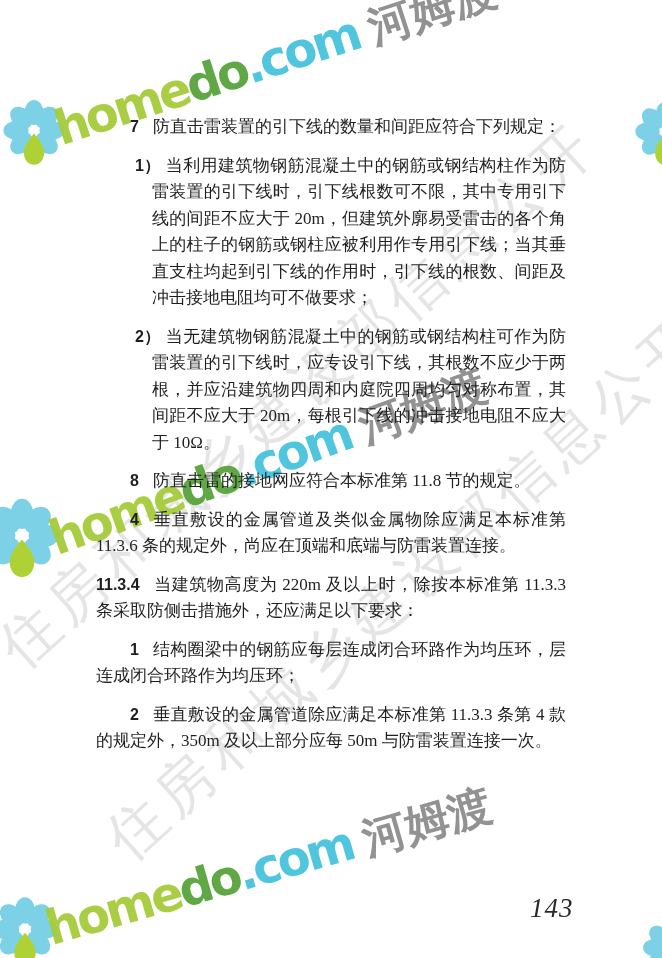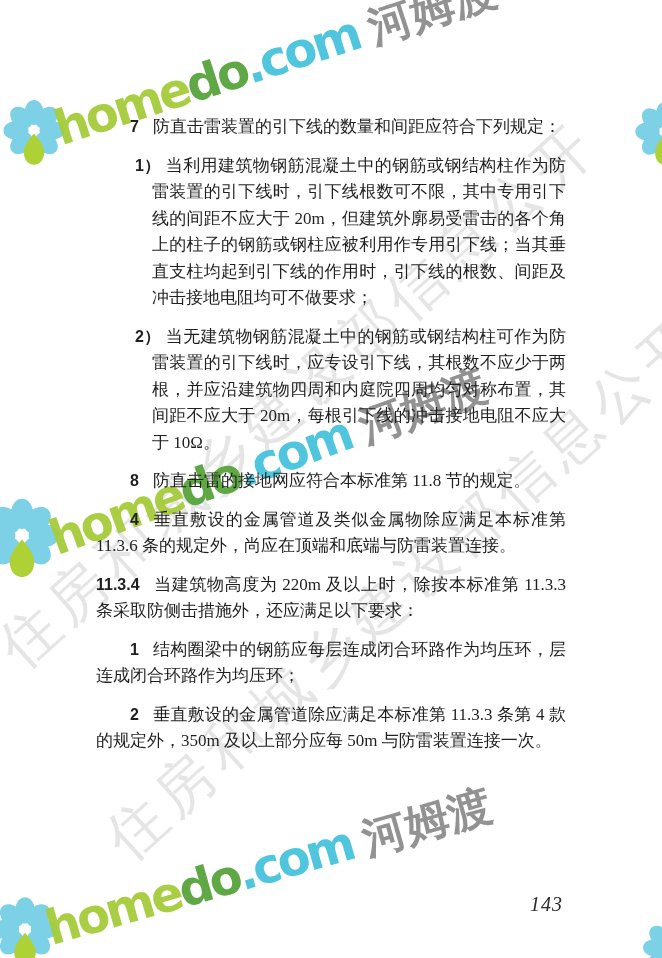--- a/index.html
+++ b/index.html
@@ -59,21 +59,21 @@
     margin-right:14px;
   }
   .clause{text-indent:34px;}
   .subitem{margin-left:68px;text-indent:-17px;}
   .subitem .pnum{margin-right:5px;}
   .article{text-indent:0;}
   .item{text-indent:34px;}
   .pageno{
     position:absolute;left:530px;top:893px;z-index:3;
     font-family:"Liberation Serif","DejaVu Serif",serif;
-    font-style:italic;font-size:20px;color:#2a2a2a;
+    font-style:italic;font-size:27px;color:#2a2a2a;
     letter-spacing:1px;
   }
 </style>
 </head>
 <body>
 
 <div class="page">
 
   <div class="wm-layer">
 

